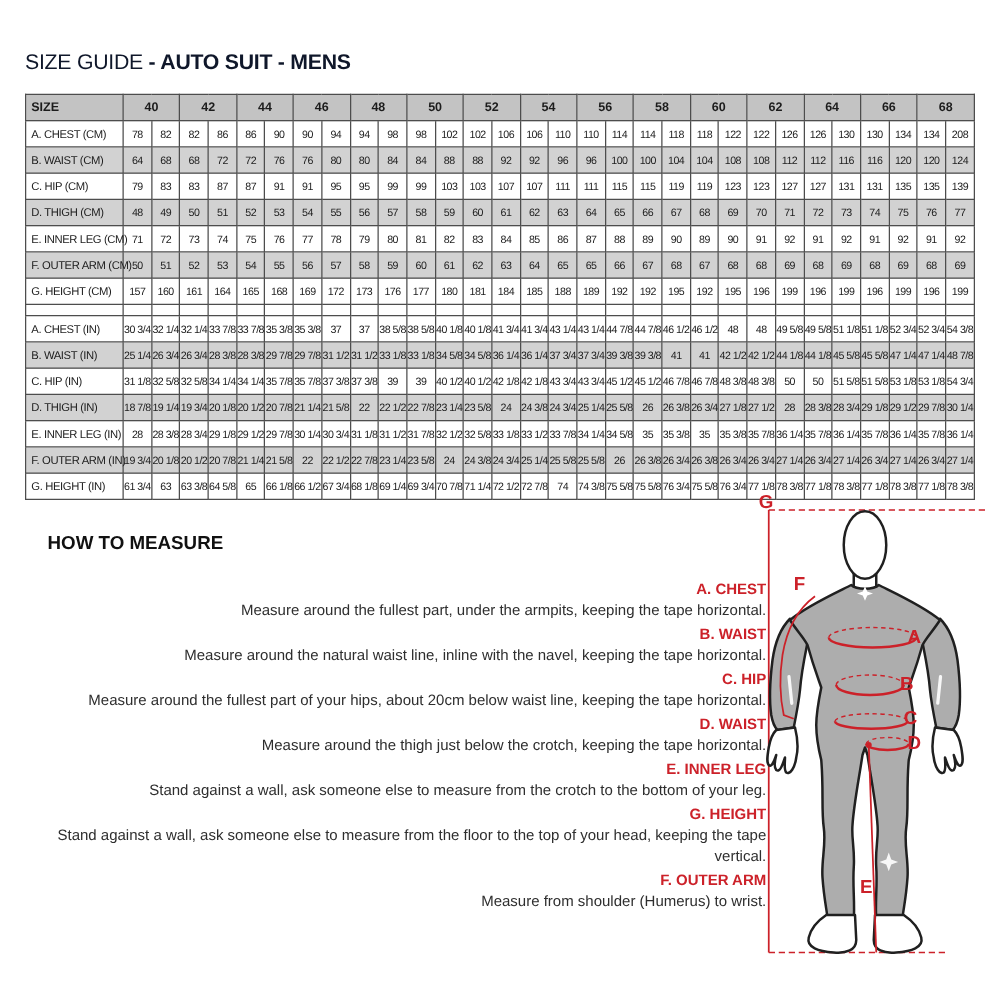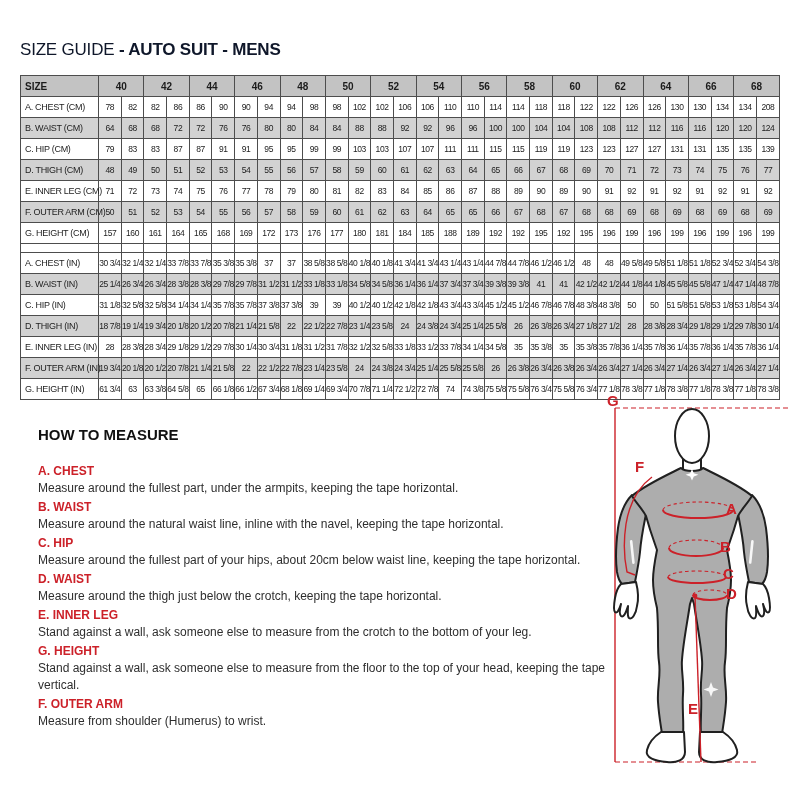--- a/index.html
+++ b/index.html
@@ -11,21 +11,21 @@
 
   table{position:absolute;left:20px;top:75px;width:760px;border-collapse:collapse;table-layout:fixed;}
   th,td{border:1px solid #4d4d4d;padding:0;text-align:center;font-size:8.5px;letter-spacing:-0.4px;height:20px;white-space:nowrap;font-weight:400;color:#1c1c1c;}
   tr.hd th{background:var(--hdr);font-size:10px;font-weight:700;letter-spacing:0;}
   th.lbl{width:78px;text-align:left;padding-left:4px;font-size:9px;font-weight:400;letter-spacing:-0.3px;}
   tr.alt{background:var(--alt);margin-top:22px;}
   tr.sp th,tr.sp td{height:8px;border:1px solid #4d4d4d;background:#fff;}
 
   .measure{position:absolute;left:38px;top:398px;width:575px;margin-top:28px;}
   .measure h2{margin:0 0 20px 0;font-size:15px;font-weight:700;color:#111;}
-  .mi{margin-bottom:2px;}
+  .mi{margin-bottom:2px;text-align:right;}
   .ml{color:var(--red);font-weight:700;font-size:12px;line-height:17px;}
   .mt{font-size:12px;line-height:17px;color:#2e2e2e;}
 
   svg.diagram{position:absolute;left:595px;top:392px;width:200px;height:400px;}
   .body-fill{fill:var(--fig);stroke:#202020;stroke-width:2;stroke-linejoin:round;}
   .skin{fill:#fff;stroke:#202020;stroke-width:2;stroke-linejoin:round;}
   .logo{fill:#fff;stroke:none;}
   .rline{stroke:var(--red);stroke-width:1.4;fill:none;}
   .rdash{stroke:var(--red);stroke-width:1.1;fill:none;stroke-dasharray:5 3;}
   .msolid{stroke:var(--red);stroke-width:2;fill:none;}

